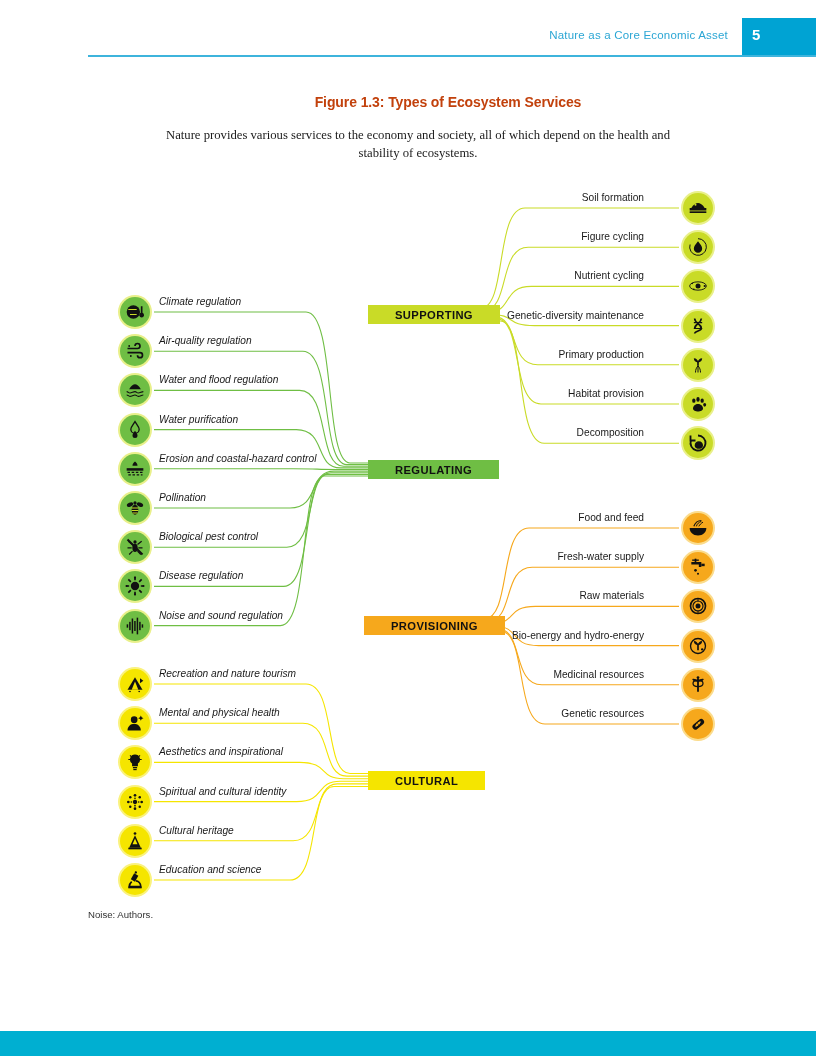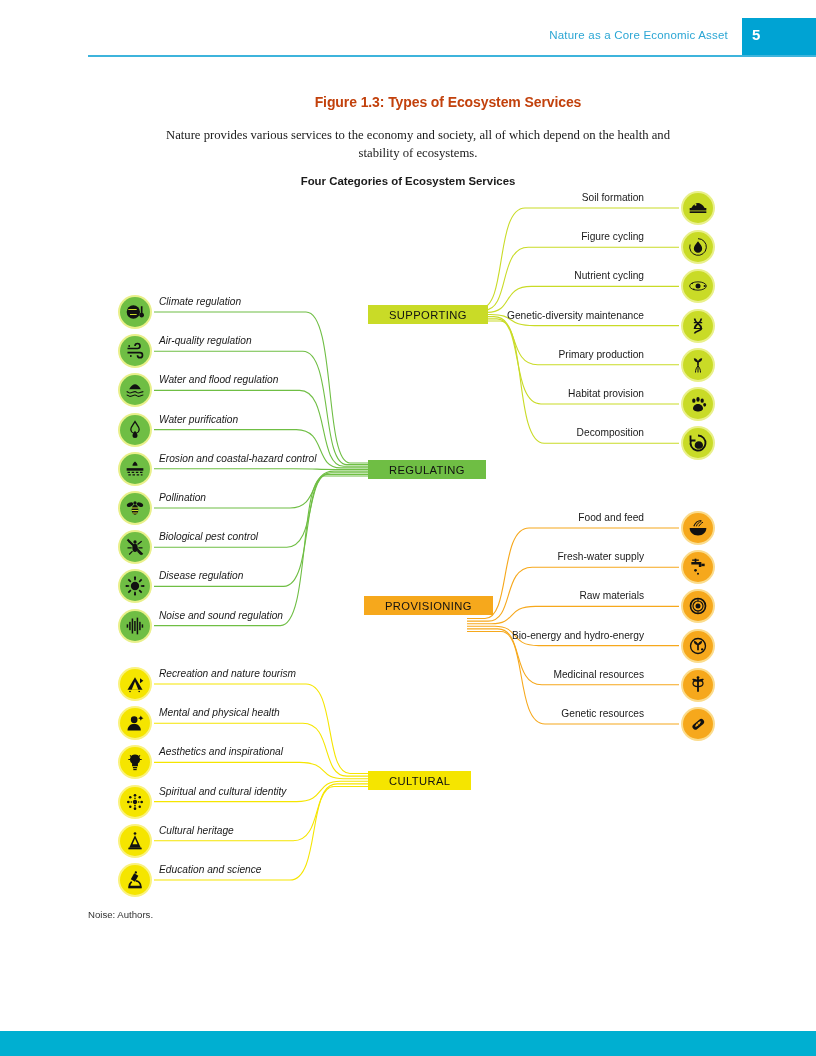--- a/index.html
+++ b/index.html
@@ -46,26 +46,26 @@
     position:absolute;left:88px;top:909px;font-size:9.6px;color:#333;
   }
 
   
   .diagram{position:absolute;left:0;top:0;width:816px;height:1056px;}
   .wires{position:absolute;left:0;top:0;width:816px;height:1056px;}
 
   
   .hub{
     position:absolute;height:19px;display:flex;align-items:center;
-    font-size:11.2px;font-weight:400;color:#111;letter-spacing:.4px;
-    padding:0 21px;box-sizing:border-box;white-space:nowrap;
+    font-size:11.2px;font-weight:700;color:#111;letter-spacing:.4px;
+    padding:0 27px;box-sizing:border-box;white-space:nowrap;
   }
   .hub-supporting  {left:368px;top:305px;background:#C9DB27;}
   .hub-regulating  {left:368px;top:460px;background:#6FBE44;}
-  .hub-provisioning{left:364px;top:596px;background:#F6A81C;}
+  .hub-provisioning{left:364px;top:616px;background:#F6A81C;}
   .hub-cultural    {left:368px;top:771px;background:#F5E500;}
 
   
   .node{position:absolute;height:30px;}
   .bubble{
     position:absolute;left:0;top:0;width:30px;height:30px;border-radius:50%;
     display:flex;align-items:center;justify-content:center;
     box-sizing:border-box;
   }
   .bubble svg{display:block;}
@@ -88,21 +88,20 @@
 
 <div class="page">
 
   <div class="hdr-rule"></div>
   <div class="hdr-title">Nature as a Core Economic Asset</div>
   <div class="hdr-pagebox"></div>
   <div class="hdr-pagenum">5</div>
 
   <div class="fig-title">Figure 1.3: Types of Ecosystem Services</div>
   <div class="fig-sub">Nature provides various services to the economy and society, all of which depend on the health and stability of ecosystems.</div>
-  <div class="fig-kicker">Four Categories of Ecosystem Services</div>
   <div class="source">Noise: Authors.</div>
 
   <div class="diagram">
     <svg class="wires" id="wire-layer" viewBox="0 0 816 1056" xmlns="http://www.w3.org/2000/svg">
         <path d="M 463 308 L 481 308 C 507 308 495 208 525 208 L 679 208" fill="none" stroke="#C9DB27" stroke-width="1.1"></path>
         <path d="M 463 310.1666666666667 L 484.2 310.1666666666667 C 510.2 310.1666666666667 498.2 247.2 528.2 247.2 L 679 247.2" fill="none" stroke="#C9DB27" stroke-width="1.1"></path>
         <path d="M 463 312.3333333333333 L 487.4 312.3333333333333 C 513.4 312.3333333333333 501.4 286.4 531.4 286.4 L 679 286.4" fill="none" stroke="#C9DB27" stroke-width="1.1"></path>
         <path d="M 463 314.5 L 490.6 314.5 C 516.6 314.5 504.6 325.6 534.6 325.6 L 679 325.6" fill="none" stroke="#C9DB27" stroke-width="1.1"></path>
         <path d="M 463 316.6666666666667 L 493.8 316.6666666666667 C 519.8 316.6666666666667 507.8 364.8 537.8 364.8 L 679 364.8" fill="none" stroke="#C9DB27" stroke-width="1.1"></path>
         <path d="M 463 318.8333333333333 L 497 318.8333333333333 C 523 318.8333333333333 511 404 541 404 L 679 404" fill="none" stroke="#C9DB27" stroke-width="1.1"></path>

